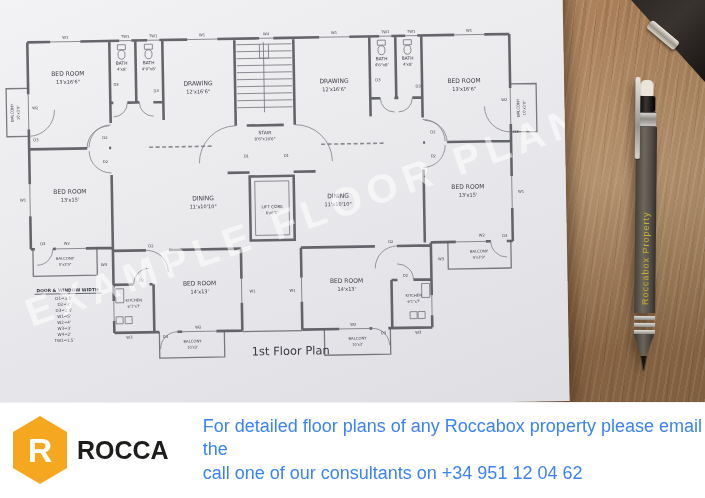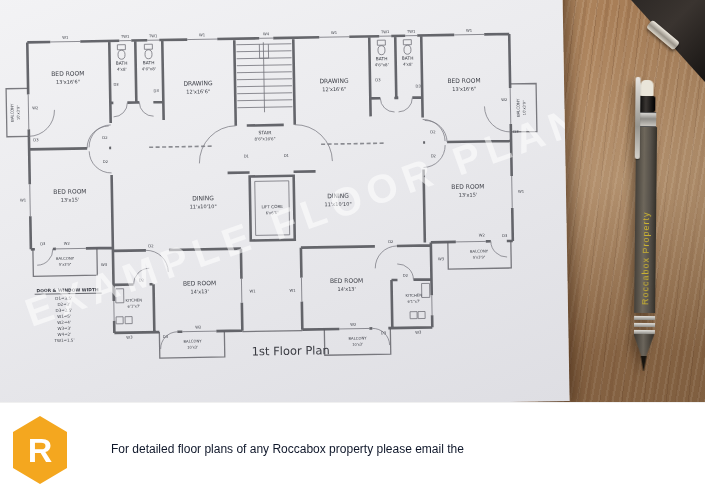--- a/index.html
+++ b/index.html
@@ -67,21 +67,21 @@
     transform:rotate(-18.5deg);text-align:center;
     font-size:40px;font-weight:600;letter-spacing:7px;color:rgba(255,255,255,.55);
     white-space:nowrap;pointer-events:none;}
 
   
   #footer{position:absolute;left:0;top:402px;width:705px;height:96px;background:#ffffff;
     display:flex;align-items:center;box-shadow:inset 0 1px 0 rgba(0,0,0,.06);}
   #brand{display:flex;align-items:center;gap:9px;margin-left:12px;}
   #brand-word{font-weight:700;font-size:25px;line-height:.96;letter-spacing:0px;color:#1d1d1b;
     font-family:"Liberation Sans",sans-serif;transform:scaleY(1.04);}
-  #footer-text{margin-left:34px;font-size:12px;line-height:1.3;color:#0f172a;}
+  #footer-text{margin-left:34px;font-size:18px;line-height:1.3;color:#3b82f6;}
 </style>
 </head>
 <body>
 
 <div id="stage">
 
   <div id="photo">
     <div id="wood-sheen"></div>
 
     <div id="dark-object"></div>
@@ -310,20 +310,22 @@
     </div>
   </div>
 
   <div id="footer">
     <div id="brand">
       <svg width="56" height="72" viewBox="0 0 56 70">
         <polygon points="28,1 55,17 55,53 28,69 1,53 1,17" fill="#F4A71F"></polygon>
         <text x="28" y="47" text-anchor="middle" font-family="Liberation Sans, sans-serif" font-size="34" font-weight="bold" fill="#ffffff">R</text>
       </svg>
       <div id="brand-word">
+        <div>ROCCA</div>
       </div>
     </div>
     <div id="footer-text">
       <div>For detailed floor plans of any Roccabox property please email the</div>
+      <div>call one of our consultants on +34 951 12 04 62</div>
     </div>
   </div>
 
 </div>
 
 </body></html>

